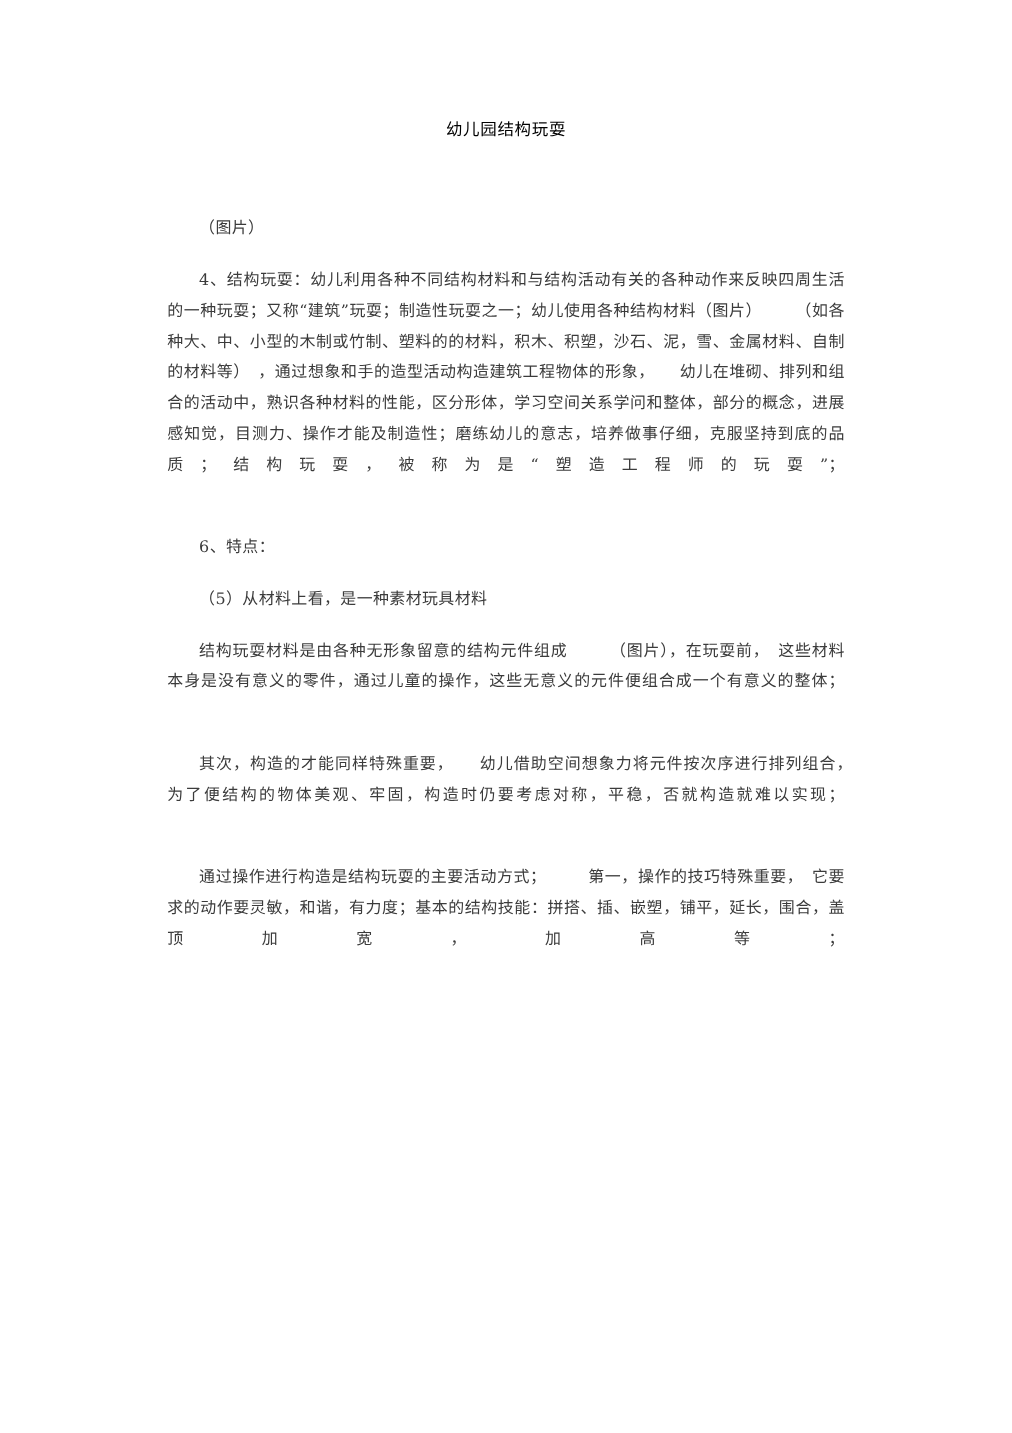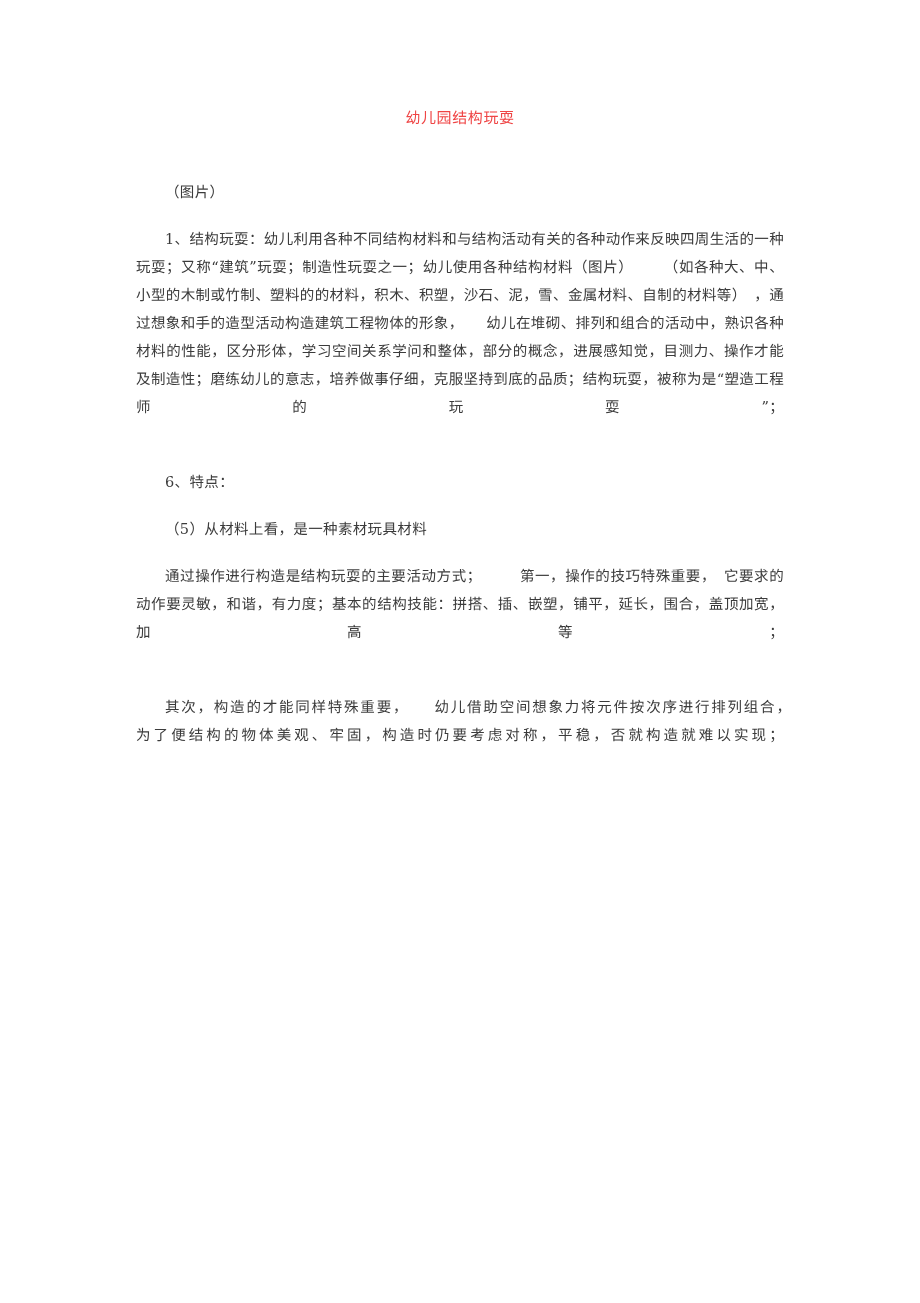--- a/index.html
+++ b/index.html
@@ -28,33 +28,33 @@
     left: 136px;
     top: 104px;
     width: 648px;
   }
   .doc-title {
     text-align: center;
     font-size: 15px;
     line-height: 28px;
     letter-spacing: 0.6px;
     margin: 0 0 0 0;
-    color: #ef4444;
+    color: #000000;
     font-weight: normal;
   }
   .spacer-title {
     height: 46px;
   }
   .para {
     font-size: 14.5px;
     line-height: 28px;
     letter-spacing: 0.35px;
     text-align: justify;
     text-justify: inter-ideograph;
-    margin: 0;
+    margin: 16px;
     color: #3b3b3b;
     white-space: pre-wrap;
     word-break: break-all;
   }
   .para + .para {
     margin-top: 19px;
   }
   .indent-1 {
     text-indent: 29px;
   }
@@ -74,28 +74,29 @@
 <div class="page">
   <div class="content">
 
     <h1 class="doc-title">幼儿园结构玩耍</h1>
 
     <div class="spacer-title"></div>
 
     <p class="para indent-1 nostretch">（图片）</p>
 
 
-    <p class="para indent-1">1、结构玩耍：幼儿利用各种不同结构材料和与结构活动有关的各种动作来反映四周生活的一种玩耍；又称“建筑”玩耍；制造性玩耍之一；幼儿使用各种结构材料（图片）　　　（如各种大、中、小型的木制或竹制、塑料的的材料，积木、积塑，沙石、泥，雪、金属材料、自制的材料等）　，通过想象和手的造型活动构造建筑工程物体的形象，　　幼儿在堆砌、排列和组合的活动中，熟识各种材料的性能，区分形体，学习空间关系学问和整体，部分的概念，进展感知觉，目测力、操作才能及制造性；磨练幼儿的意志，培养做事仔细，克服坚持到底的品质；结构玩耍，被称为是“塑造工程师的玩耍”；</p>
+    <p class="para indent-1">4、结构玩耍：幼儿利用各种不同结构材料和与结构活动有关的各种动作来反映四周生活的一种玩耍；又称“建筑”玩耍；制造性玩耍之一；幼儿使用各种结构材料（图片）　　　（如各种大、中、小型的木制或竹制、塑料的的材料，积木、积塑，沙石、泥，雪、金属材料、自制的材料等）　，通过想象和手的造型活动构造建筑工程物体的形象，　　幼儿在堆砌、排列和组合的活动中，熟识各种材料的性能，区分形体，学习空间关系学问和整体，部分的概念，进展感知觉，目测力、操作才能及制造性；磨练幼儿的意志，培养做事仔细，克服坚持到底的品质；结构玩耍，被称为是“塑造工程师的玩耍”；</p>
 
     <p class="para indent-1 nostretch">6、特点：</p>
 
 
     <p class="para indent-1 nostretch">（5）从材料上看，是一种素材玩具材料</p>
 
+    <p class="para indent-1">结构玩耍材料是由各种无形象留意的结构元件组成　　　（图片），在玩耍前，　这些材料本身是没有意义的零件，通过儿童的操作，这些无意义的元件便组合成一个有意义的整体；</p>
 
 
+    <p class="para indent-1">其次，构造的才能同样特殊重要，　　幼儿借助空间想象力将元件按次序进行排列组合，　　　为了便结构的物体美观、牢固，构造时仍要考虑对称，平稳，否就构造就难以实现；</p>
+
     <p class="para indent-1">通过操作进行构造是结构玩耍的主要活动方式；　　　第一，操作的技巧特殊重要，　它要求的动作要灵敏，和谐，有力度；基本的结构技能：拼搭、插、嵌塑，铺平，延长，围合，盖顶加宽，加高等；</p>
-
-    <p class="para indent-1">其次，构造的才能同样特殊重要，　　幼儿借助空间想象力将元件按次序进行排列组合，　　　为了便结构的物体美观、牢固，构造时仍要考虑对称，平稳，否就构造就难以实现；</p>
 
 
   </div>
 </div>
 
 </body></html>

